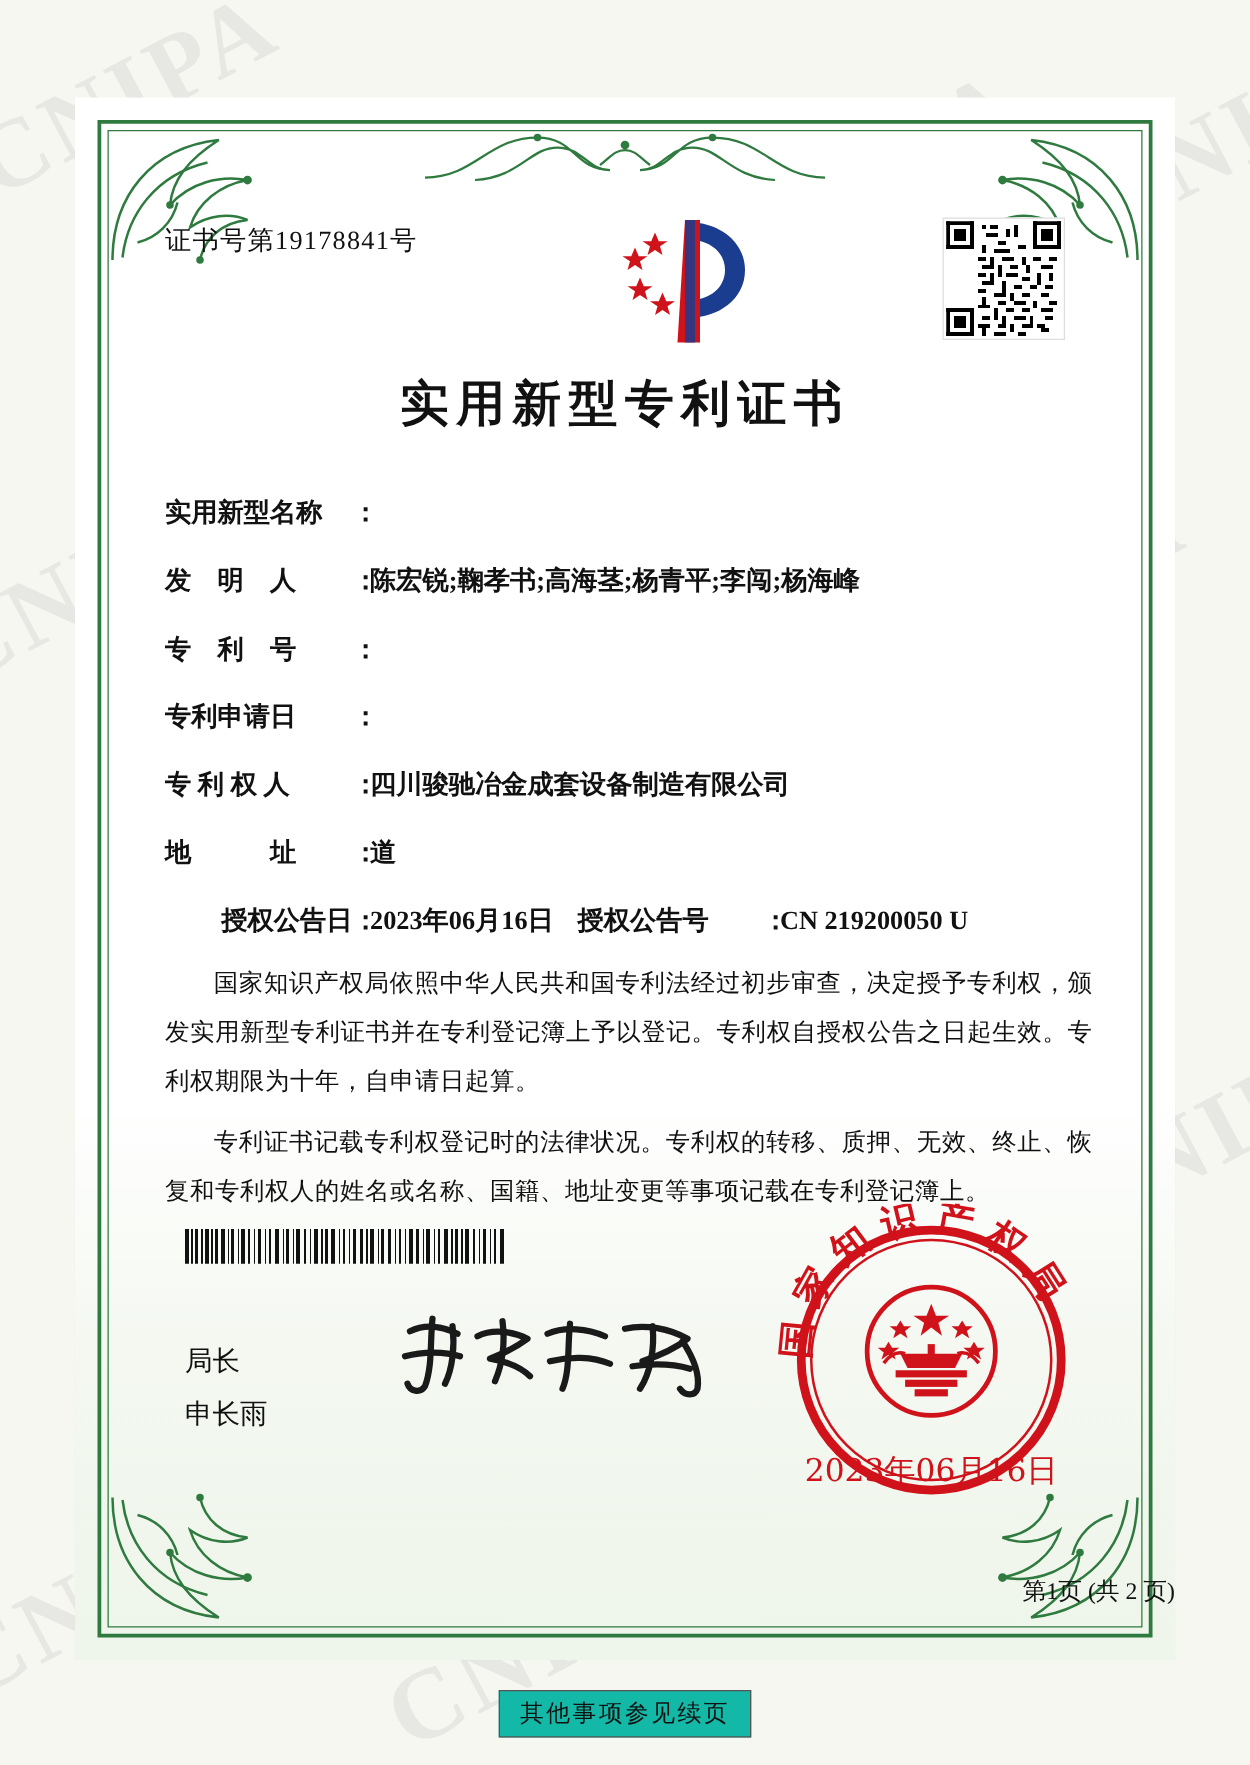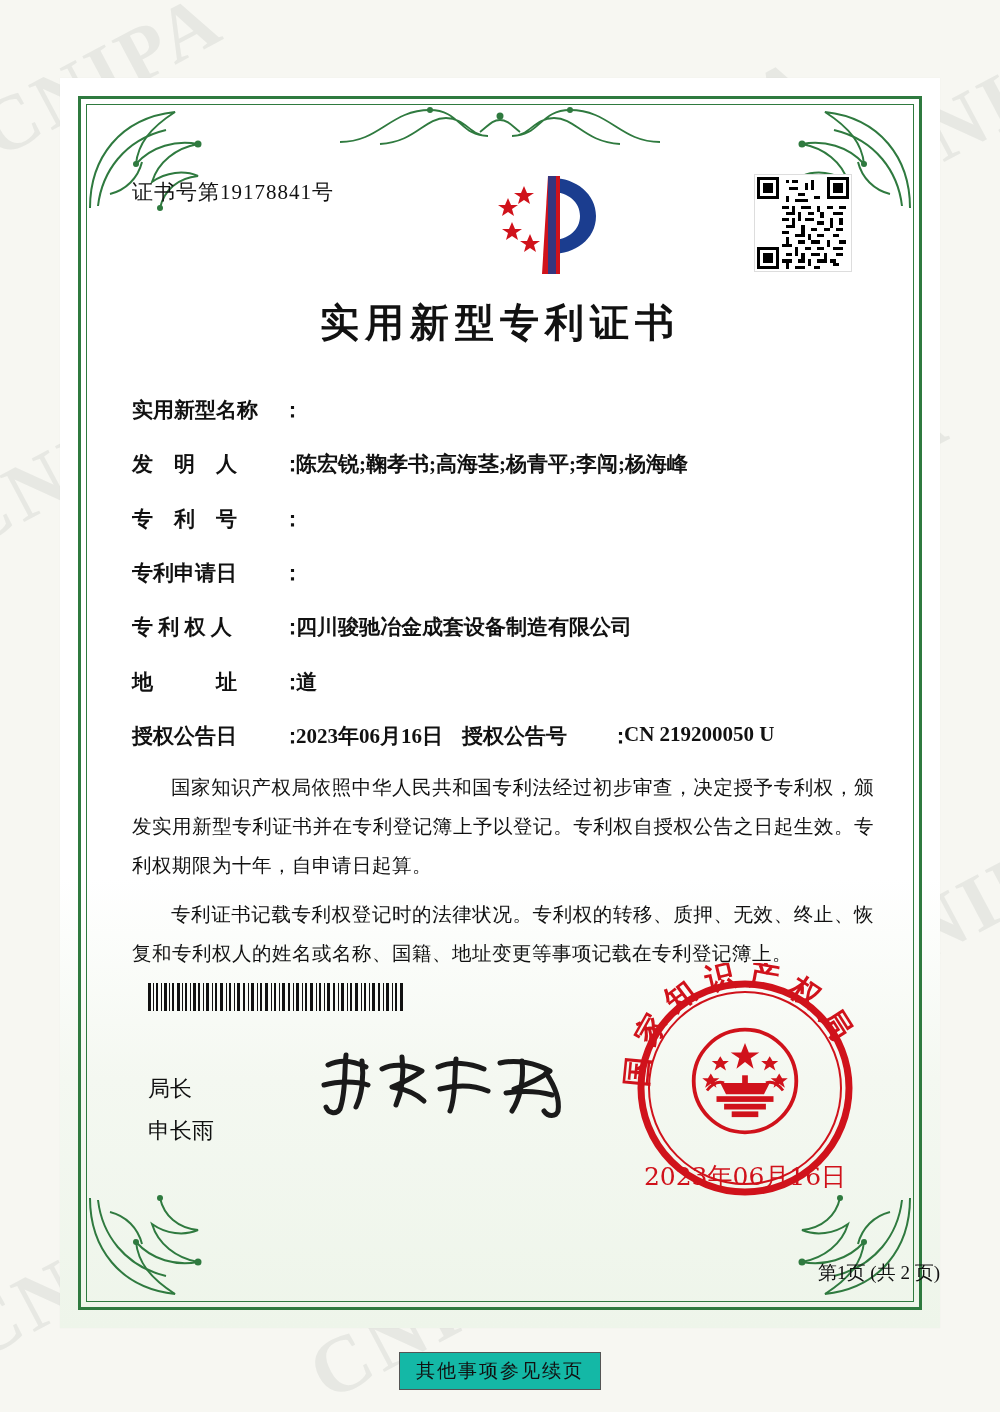--- a/index.html
+++ b/index.html
@@ -74,22 +74,22 @@
 
   .fields{position:absolute;left:72px;top:318px;right:60px;font-weight:bold;}
   .field{display:flex;align-items:flex-start;margin-bottom:26px;font-size:21px;color:#111;line-height:1.35;}
   .f-label{width:150px;flex:none;letter-spacing:0px;}
   .f-colon{width:14px;flex:none;}
   .f-value{flex:1;}
   .f-value .wrap2{display:block;}
 
   .pubrow{display:flex;align-items:flex-start;font-size:21px;color:#111;margin-bottom:8px;}
   .pubrow .p1{width:330px;flex:none;display:flex;}
-  .pubrow .p1 .f-label{width:150px;}
-  .pubrow .p2{display:flex;}
+  .pubrow .p1 .f-label{width:150px;text-align:right;}
+  .pubrow .p2{display:flex;align-items:center;}
   .pubrow .p2 .f-label{width:148px;}
 
   .paras{position:absolute;left:72px;right:66px;top:690px;font-size:19.5px;color:#111;line-height:2.0;text-align:justify;}
   .paras p{margin:0 0 10px 0;text-indent:2em;letter-spacing:0.5px;}
 
   .barcode{position:absolute;left:88px;top:905px;width:260px;height:28px;}
   .barcode svg{display:block;width:100%;height:100%;}
 
   .signoff{position:absolute;left:88px;top:990px;font-size:22px;color:#111;line-height:1.9;}
   .signature{position:absolute;left:250px;top:965px;width:280px;height:80px;color:#1a1a1a;}

